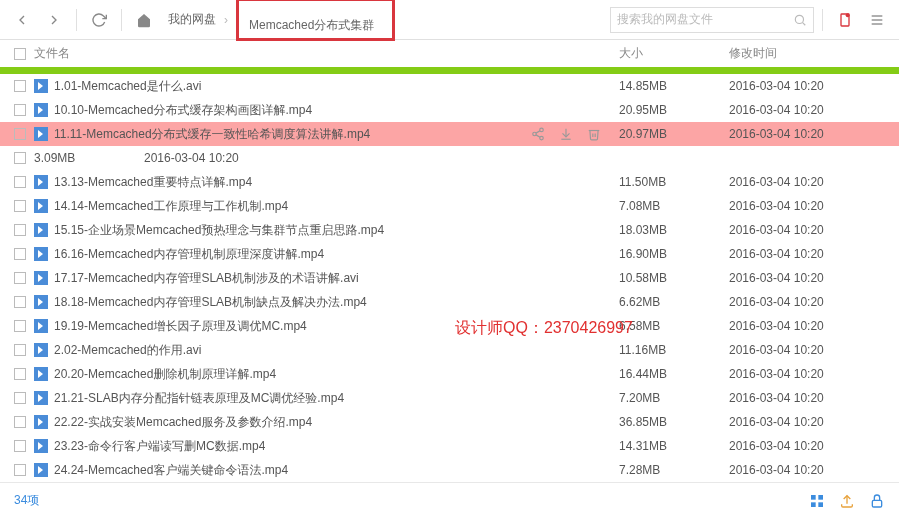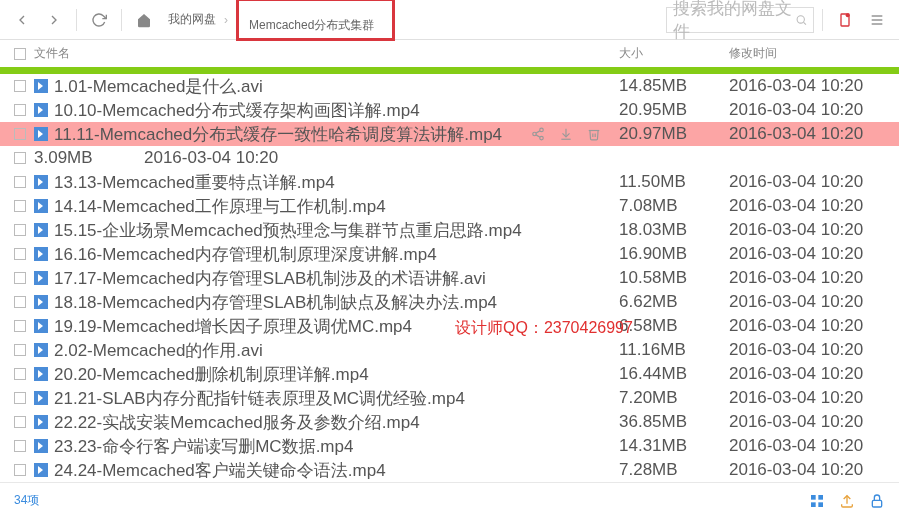--- a/index.html
+++ b/index.html
@@ -5,28 +5,28 @@
 *{box-sizing:border-box;margin:0;padding:0;font-family:"Microsoft YaHei",Arial,sans-serif;-webkit-font-smoothing:antialiased}
 body{background:#fff;width:899px}
 .toolbar{height:40px;display:flex;align-items:center;border-bottom:1px solid #e0e0e0;padding:0 8px;gap:4px}
 .tb-btn{width:28px;height:28px;display:flex;align-items:center;justify-content:center;color:#999;cursor:pointer}
 .tb-btn svg{width:16px;height:16px;stroke:#888;stroke-width:2;fill:none}
 .tb-btn.home svg{fill:#888;stroke:none}
 .tb-sep{width:1px;height:22px;background:#e0e0e0;margin:0 4px}
 .breadcrumb{flex:1;display:flex;align-items:center;height:28px;font-size:12px;color:#666;gap:8px;padding-left:6px}
 .bc-chev{color:#bbb}
 .bc-highlight{border:3px solid #d9363e;padding:16px 18px 4px 10px}
-.search{width:148px;height:26px;border:1px solid #ddd;display:flex;align-items:center;padding:0 6px;font-size:17px;color:#bbb}
+.search{width:204px;height:26px;border:1px solid #ddd;display:flex;align-items:center;padding:0 6px;font-size:12px;color:#bbb}
 .search svg{width:14px;height:14px;stroke:#bbb;stroke-width:2;fill:none;margin-left:auto}
 .ic-clip{color:#d9363e}
 .header{height:34px;display:flex;align-items:center;border-bottom:7px solid #84cc16;font-size:12px;color:#888;padding-left:14px}
 .col-name{flex:1}
 .col-size{width:110px}
 .col-time{width:170px}
-.row{height:24px;display:flex;align-items:center;font-size:17px;color:#555;padding-left:14px}
+.row{height:24px;display:flex;align-items:center;font-size:12px;color:#555;padding-left:14px}
 .row:hover,.row.sel{background:#fca5a5}
 .chk{width:12px;height:12px;border:1px solid #bbb;margin-right:8px;flex-shrink:0}
 .vicon{width:14px;height:14px;background:#4a8cd8;margin-right:6px;flex-shrink:0;position:relative}
 .vicon::after{content:"";position:absolute;left:4px;top:3px;border-left:5px solid #fff;border-top:4px solid transparent;border-bottom:4px solid transparent}
 .fname{flex:1;display:flex;align-items:center;min-width:0}
 .fname span{white-space:nowrap;overflow:hidden;text-overflow:ellipsis}
 .row-actions{display:flex;gap:14px;margin-right:18px;color:#999}
 .row-actions svg{width:14px;height:14px;stroke:#999;stroke-width:2;fill:none}
 .watermark{position:absolute;left:455px;top:244px;color:#e13030;font-size:16px;pointer-events:none}
 .footer{height:36px;display:flex;align-items:center;border-top:1px solid #e8e8e8;padding:0 14px;font-size:12px;color:#3b8cde}

